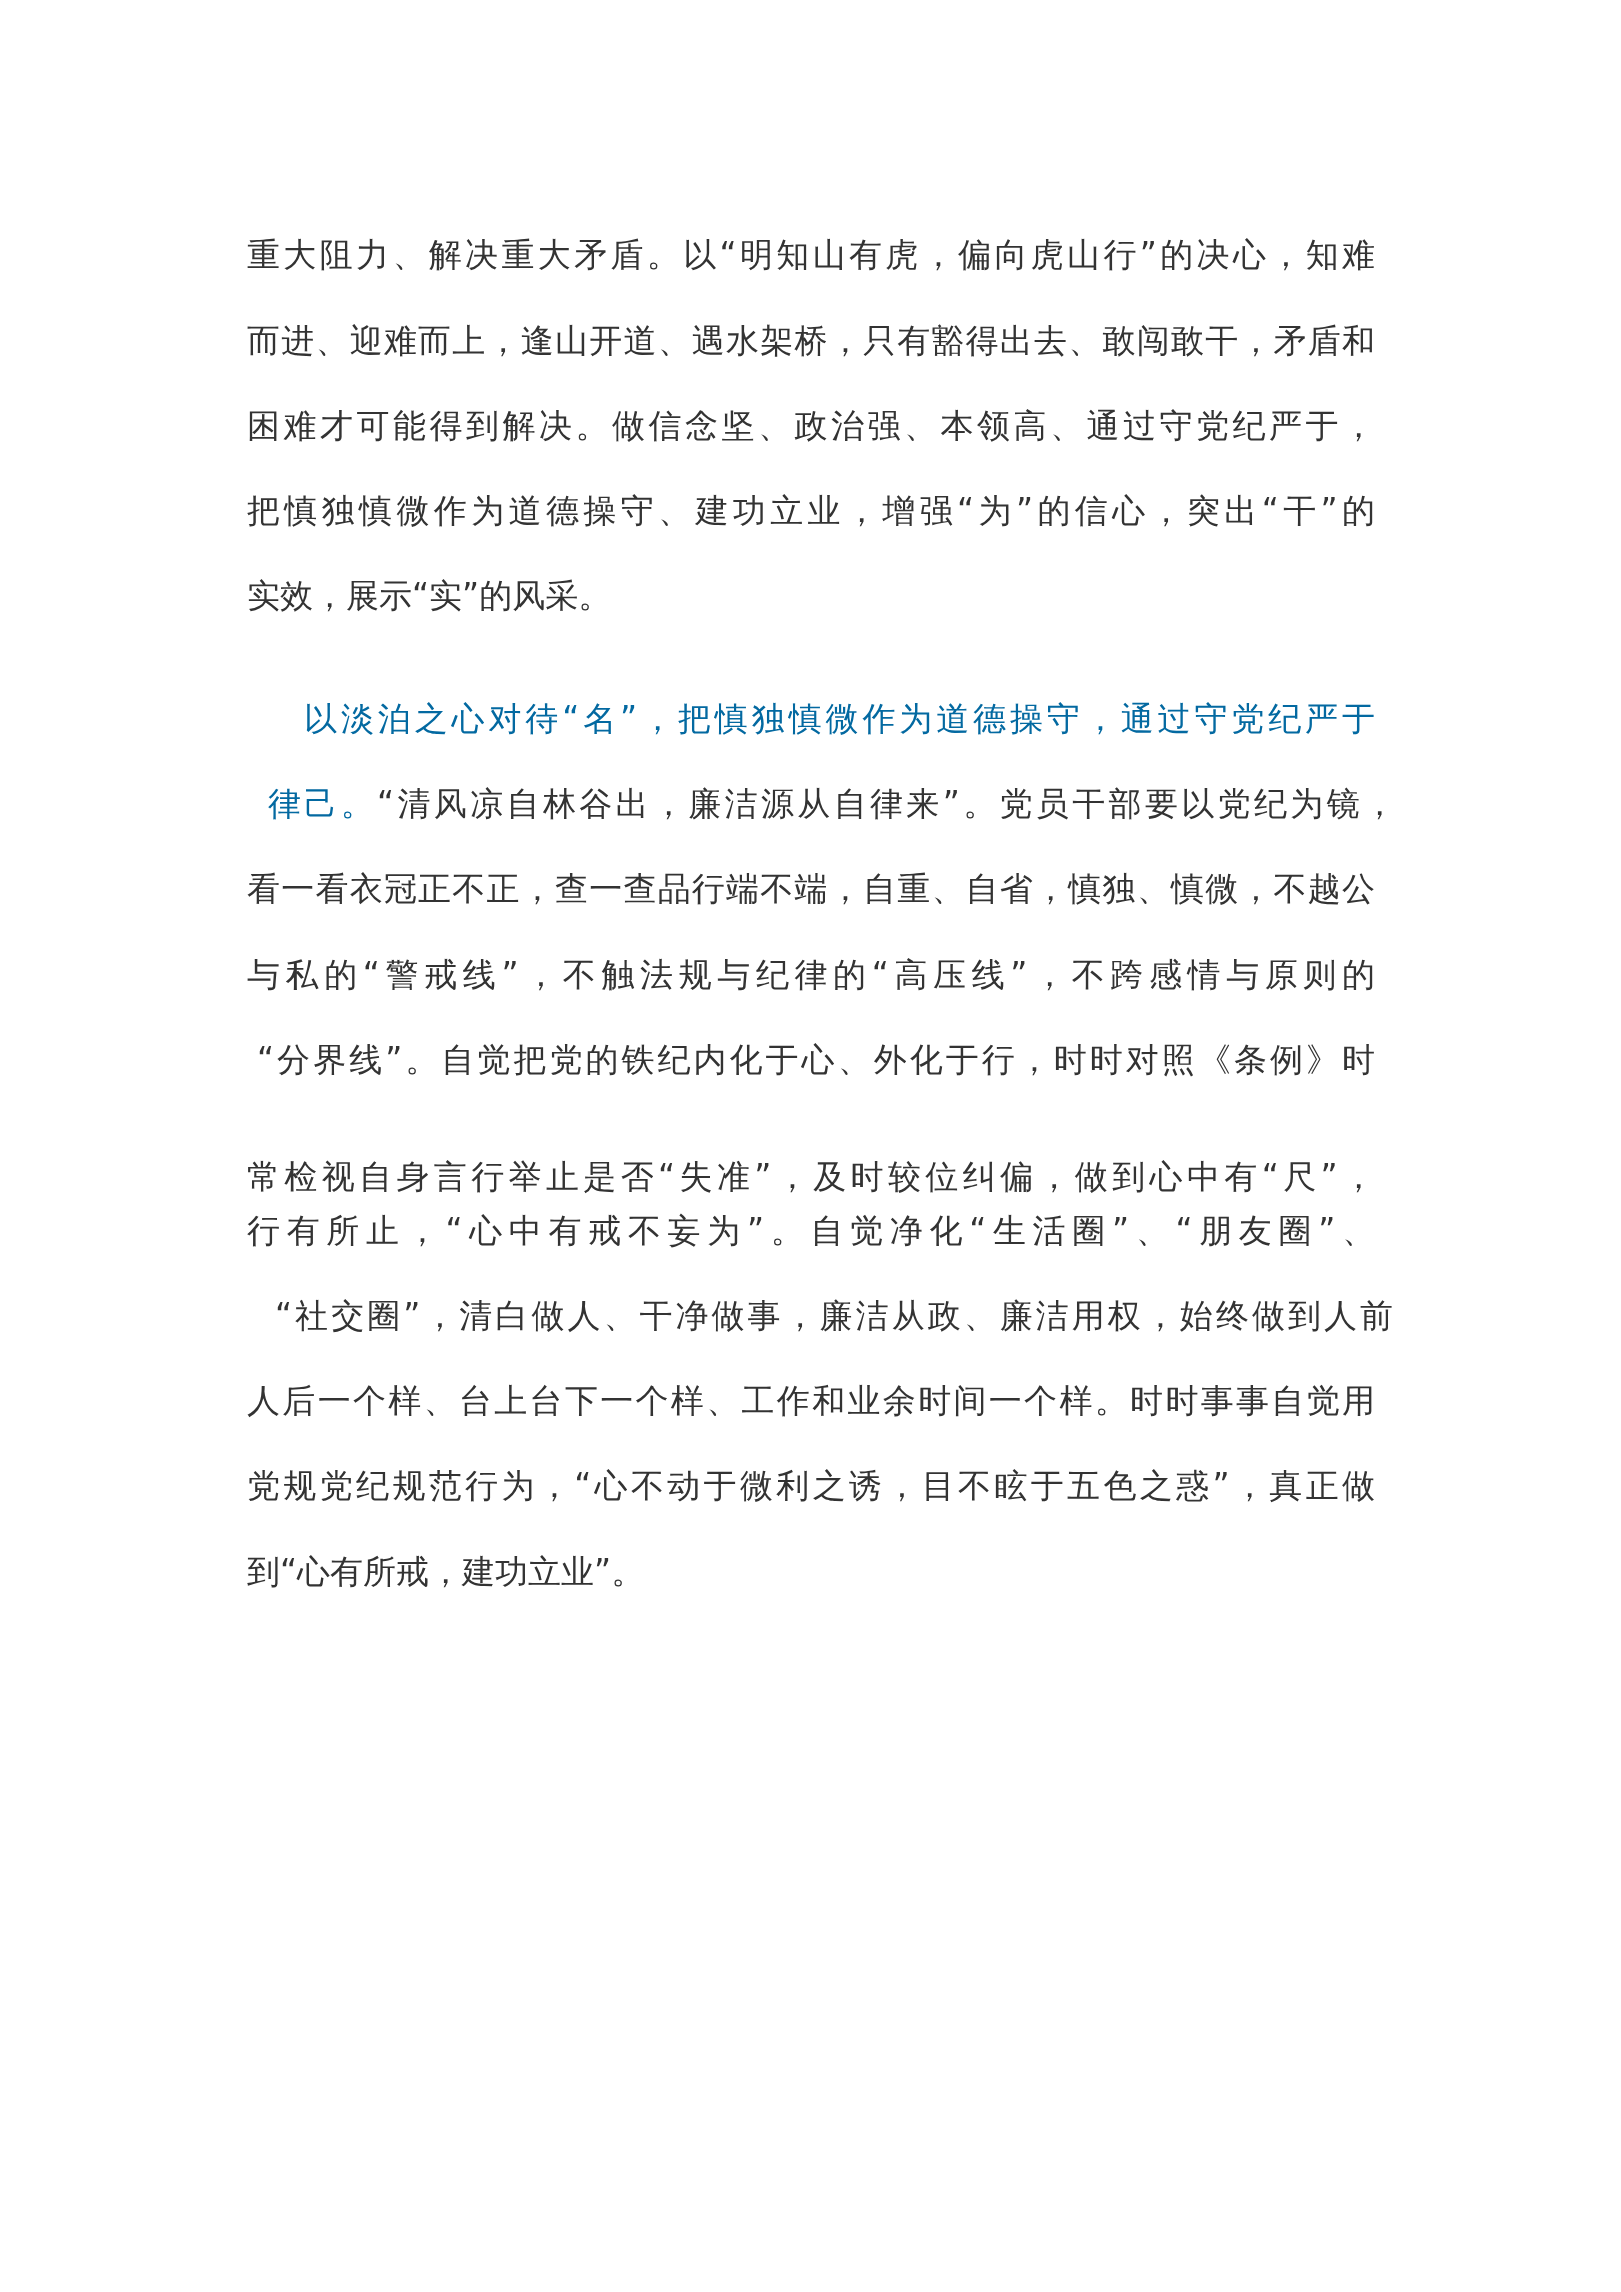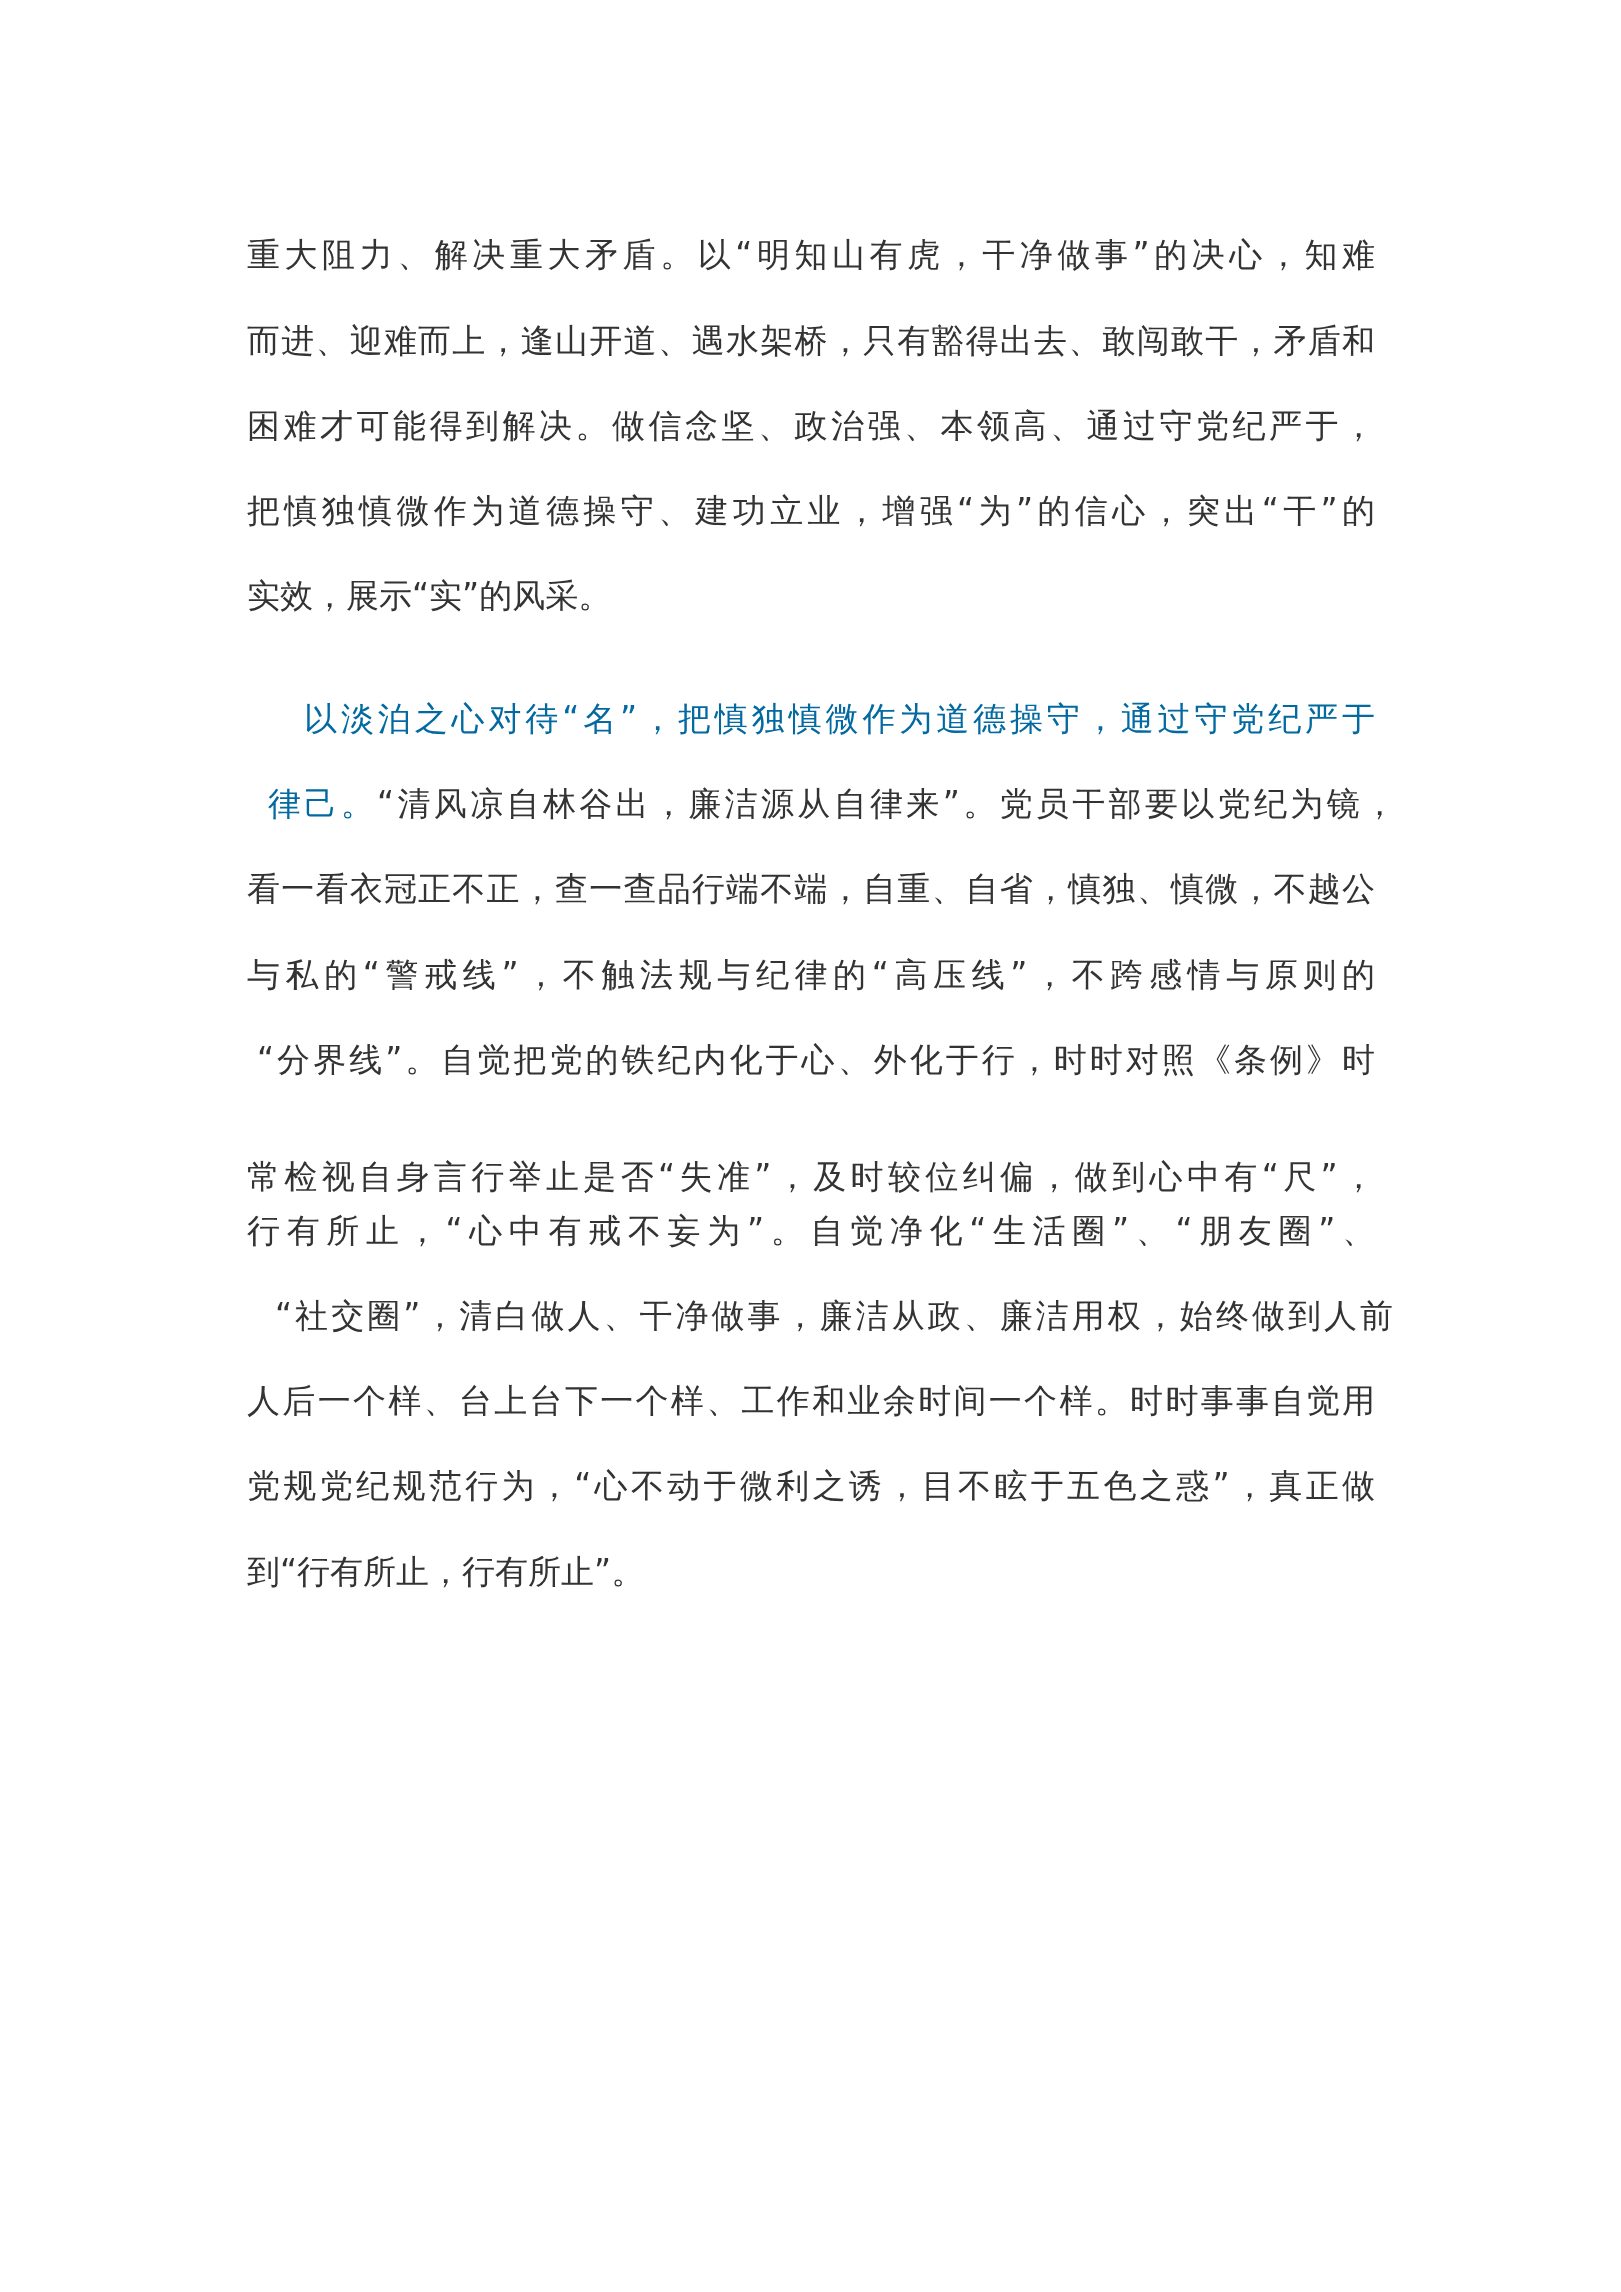--- a/index.html
+++ b/index.html
@@ -50,21 +50,21 @@
     color: #0369a1;
   }
 </style>
 </head>
 <body>
 
 <div class="page">
 
   <div class="paragraph">
     <div class="line" style="top:233px;">
-      <span>重大阻力、解决重大矛盾。以“明知山有虎，干净做事”的决心，知难</span>
+      <span>重大阻力、解决重大矛盾。以“明知山有虎，偏向虎山行”的决心，知难</span>
     </div>
     <div class="line" style="top:319px;">
       <span>而进、迎难而上，逢山开道、遇水架桥，只有豁得出去、敢闯敢干，矛盾和</span>
     </div>
     <div class="line" style="top:404px;">
       <span>困难才可能得到解决。做信念坚、政治强、本领高、通过守党纪严于，</span>
     </div>
     <div class="line" style="top:489px;">
       <span>把慎独慎微作为道德操守、建功立业，增强“为”的信心，突出“干”的</span>
     </div>
@@ -98,18 +98,18 @@
     <div class="line quote-start" style="top:1294px;margin-left:18px;">
       <span>“社交圈”，清白做人、干净做事，廉洁从政、廉洁用权，始终做到人前</span>
     </div>
     <div class="line" style="top:1379px;">
       <span>人后一个样、台上台下一个样、工作和业余时间一个样。时时事事自觉用</span>
     </div>
     <div class="line" style="top:1464px;">
       <span>党规党纪规范行为，“心不动于微利之诱，目不眩于五色之惑”，真正做</span>
     </div>
     <div class="line last" style="top:1550px;">
-      <span>到“行有所止，行有所止”。</span>
+      <span>到“心有所戒，建功立业”。</span>
     </div>
   </div>
 
 </div>
 
 
 </body></html>

